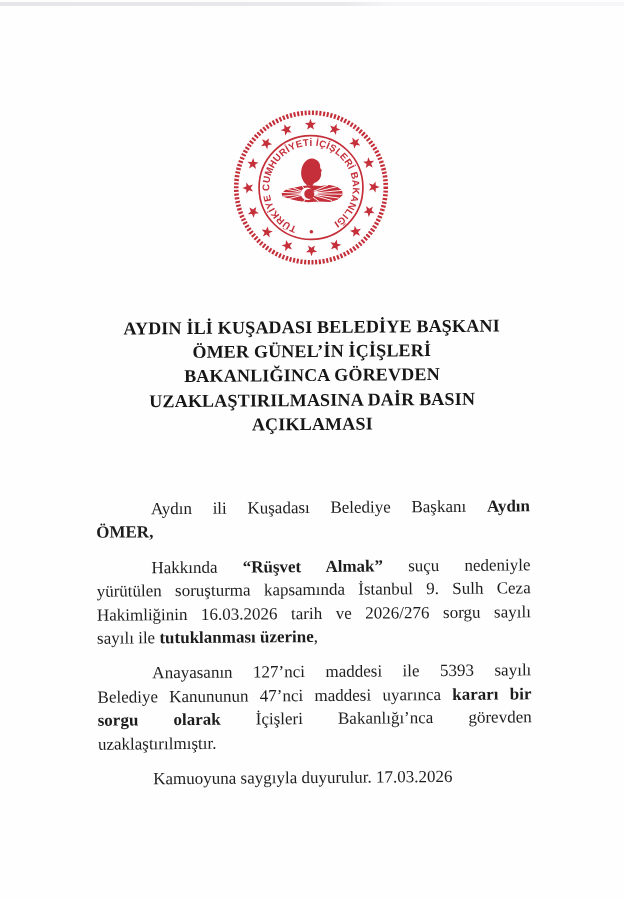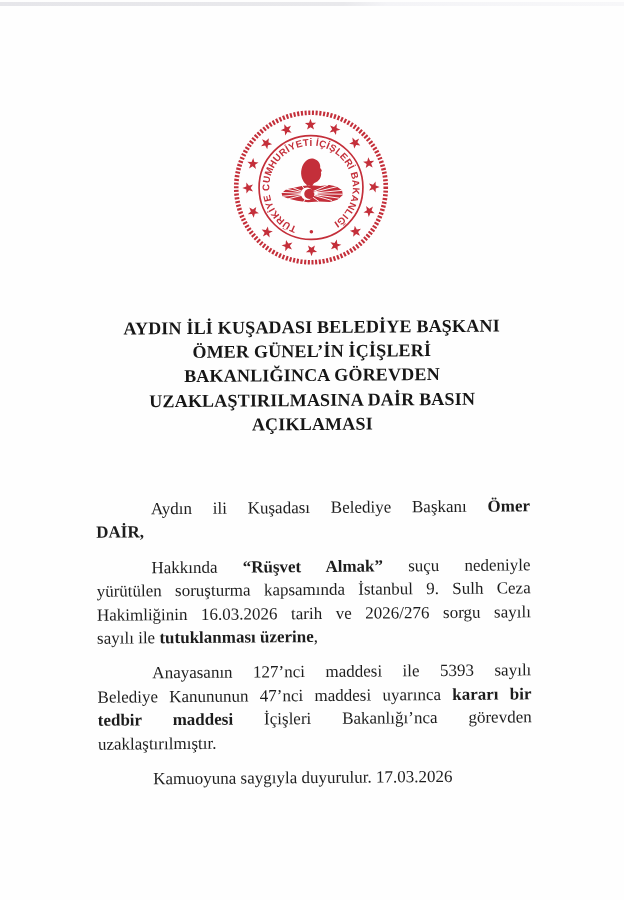--- a/index.html
+++ b/index.html
@@ -108,33 +108,33 @@
     <h1 class="title">
       <div class="title-line">AYDIN İLİ KUŞADASI BELEDİYE BAŞKANI</div>
       <div class="title-line">ÖMER GÜNEL’İN İÇİŞLERİ</div>
       <div class="title-line">BAKANLIĞINCA GÖREVDEN</div>
       <div class="title-line">UZAKLAŞTIRILMASINA DAİR BASIN</div>
       <div class="title-line">AÇIKLAMASI</div>
     </h1>
 
     <div class="body-text" id="body-root">
         <div class="paragraph">
-          <div class="line justify indent"><span>Aydın ili Kuşadası Belediye Başkanı </span><span class="bold">Ömer</span></div>
-          <div class="line"><span class="bold">DAİR,</span></div>
+          <div class="line justify indent"><span>Aydın ili Kuşadası Belediye Başkanı </span><span class="bold">Aydın</span></div>
+          <div class="line"><span class="bold">ÖMER,</span></div>
         </div>
         <div class="paragraph">
           <div class="line justify indent"><span>Hakkında </span><span class="bold">“Rüşvet Almak”</span><span> suçu nedeniyle</span></div>
           <div class="line justify"><span>yürütülen soruşturma kapsamında İstanbul 9. Sulh Ceza</span></div>
           <div class="line justify"><span>Hakimliğinin 16.03.2026 tarih ve 2026/276 sorgu sayılı</span></div>
           <div class="line"><span>sayılı ile </span><span class="bold">tutuklanması üzerine</span><span>,</span></div>
         </div>
         <div class="paragraph">
           <div class="line justify indent"><span>Anayasanın 127’nci maddesi ile 5393 sayılı</span></div>
           <div class="line justify"><span>Belediye Kanununun 47’nci maddesi uyarınca </span><span class="bold">kararı bir</span></div>
-          <div class="line justify"><span class="bold">tedbir maddesi</span><span> İçişleri Bakanlığı’nca görevden</span></div>
+          <div class="line justify"><span class="bold">sorgu olarak</span><span> İçişleri Bakanlığı’nca görevden</span></div>
           <div class="line"><span>uzaklaştırılmıştır.</span></div>
         </div>
         <div class="paragraph">
           <div class="line indent"><span>Kamuoyuna saygıyla duyurulur. 17.03.2026</span></div>
         </div>
       </div>
 
   </div>
 </div>
 

